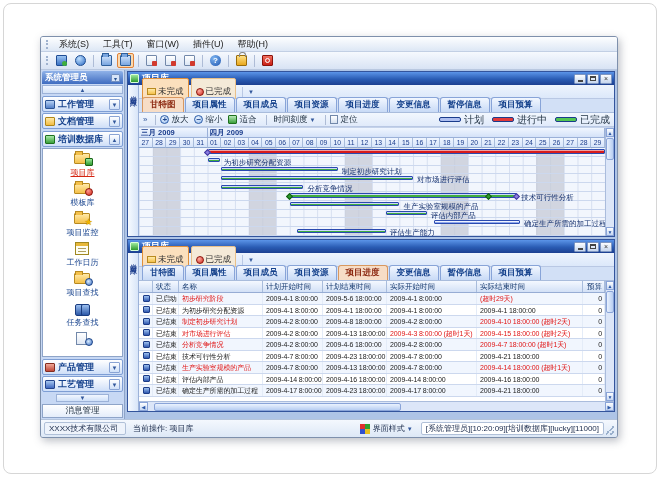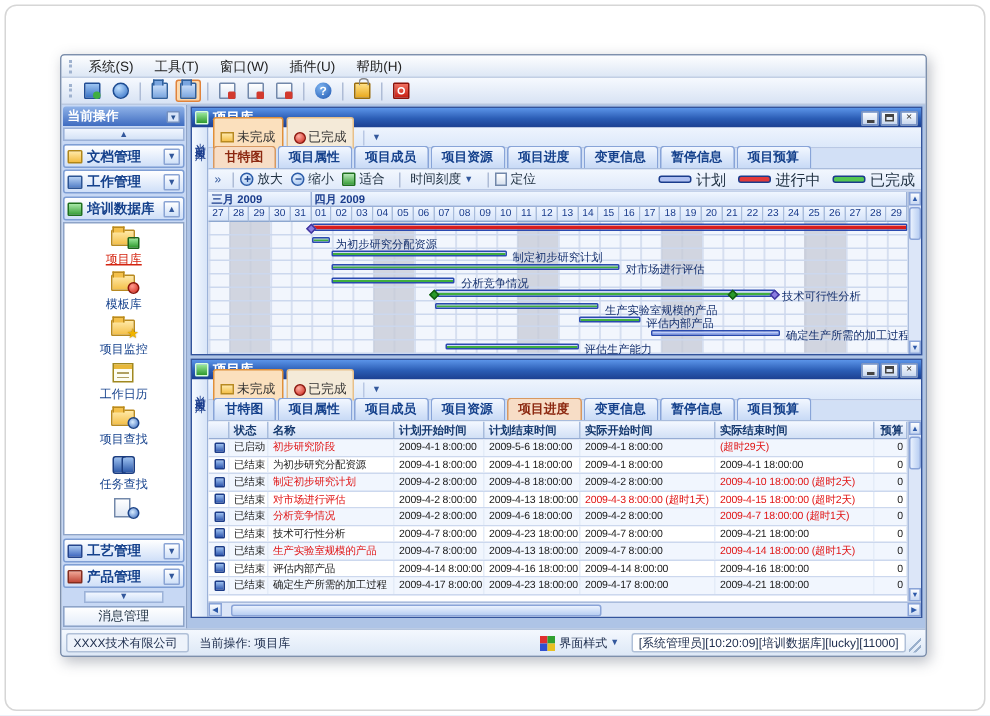--- a/index.html
+++ b/index.html
@@ -150,21 +150,21 @@
   .vthumb{height:22px;margin:1px 0;background:linear-gradient(90deg,#eaf2fe,#b8cef2);border:1px solid #8aa4d8;border-radius:2px;}
   .vfill{flex:1;}
   .hscroll{height:10px;background:#dce6f8;border-top:1px solid #aabcdc;display:flex;align-items:center;flex:none;}
   .harrow{width:9px;height:9px;background:linear-gradient(#fdfeff,#c8d8f2);border:1px solid #8aa4d8;font-size:5px;color:#2c58a8;text-align:center;line-height:8px;flex:none;}
   .hthumb{width:52%;height:8px;margin-left:6px;background:linear-gradient(#eaf2fe,#b8cef2);border:1px solid #8aa4d8;border-radius:2px;}
   .hfill{flex:1;}
   
   .table-wrap{flex:1;display:flex;min-height:0;}
   .ptable{flex:1;overflow:hidden;background:#fff;}
   .thead{display:flex;height:12px;background:linear-gradient(#f4f8ff,#d2e0f6);border-bottom:1px solid #96acd4;}
-  .th{font-size:7.5px;font-weight:bold;color:#14386e;border-right:1px solid #a8bcdc;padding:1px 2px 0 3px;white-space:nowrap;overflow:hidden;flex:none;}
+  .th{font-size:7.5px;font-weight:normal;color:#14386e;border-right:1px solid #a8bcdc;padding:1px 2px 0 3px;white-space:nowrap;overflow:hidden;flex:none;}
   .trow{display:flex;height:11.5px;border-bottom:1px solid #ccd8ee;align-items:center;background:#fff;}
   .trow:nth-child(odd){background:#f1f6fe;}
   .td{font-size:7px;letter-spacing:-0.1px;color:#1a1a1a;padding:0 2px 0 3px;white-space:nowrap;overflow:hidden;flex:none;height:100%;line-height:11px;border-right:1px solid #e4ecf8;}
   .td.red{color:#e01414;}
   .c0{width:14px;display:flex;align-items:center;justify-content:center;}
   .c1{width:26px;} .c2{width:84px;} .c3{width:60px;} .c4{width:64px;} .c5{width:90px;} .c6{width:106px;} .c7{width:22px;text-align:right;}
   .sico{width:7px;height:7px;background:linear-gradient(#9cc0f0,#3058b0);border:1px solid #1c3c88;border-radius:1px;}
   
   .statusbar{height:18px;background:linear-gradient(#f4f8fe,#dde8f6);border-top:1px solid #b4c4dc;
     display:flex;align-items:center;padding:0 3px;font-size:8px;color:#203050;flex:none;}
@@ -232,35 +232,35 @@
         <span class="tb-sep"></span>
         <div class="tb-btn">
           <div class="ticon t-exit-icon"></div>
         </div>
       </div>
   </div>
 
   <div class="content">
     <div class="sidebar">
       <div class="sb-header">
-        <span>当前操作</span>
+        <span>系统管理员</span>
         <span class="pin">▾</span>
       </div>
       <div class="sb-collapse">
           <span>▲</span>
         </div>
       <div id="sb-groups-top">
           <div class="sb-group">
+            <div class="gicon gi-work"></div>
+            <span class="glabel">工作管理</span>
+            <span class="garrow">▼</span>
+          </div>
+          <div class="sb-group">
             <div class="gicon gi-doc"></div>
             <span class="glabel">文档管理</span>
-            <span class="garrow">▼</span>
-          </div>
-          <div class="sb-group">
-            <div class="gicon gi-work"></div>
-            <span class="glabel">工作管理</span>
             <span class="garrow">▼</span>
           </div>
         </div>
       <div class="sb-group">
         <div class="gicon gi-proj"></div>
         <span class="glabel">培训数据库</span>
         <span class="garrow">▲</span>
       </div>
       <div class="sb-items" id="sb-items">
           <div class="sb-item active">
@@ -305,27 +305,27 @@
           </div>
           <div class="sb-item">
             <div class="pico">
               <div class="ppage"></div>
               <div class="emb emb-mag"></div>
             </div>
           </div>
         </div>
       <div id="sb-groups-bottom">
           <div class="sb-group">
+            <div class="gicon gi-prod"></div>
+            <span class="glabel">产品管理</span>
+            <span class="garrow">▼</span>
+          </div>
+          <div class="sb-group">
             <div class="gicon gi-craft"></div>
             <span class="glabel">工艺管理</span>
-            <span class="garrow">▼</span>
-          </div>
-          <div class="sb-group">
-            <div class="gicon gi-prod"></div>
-            <span class="glabel">产品管理</span>
             <span class="garrow">▼</span>
           </div>
         </div>
       <div class="sb-mini">▼</div>
       <div class="sb-tab">消息管理</div>
     </div>
 
     <div class="mdi">
 
       <div class="win win1">

